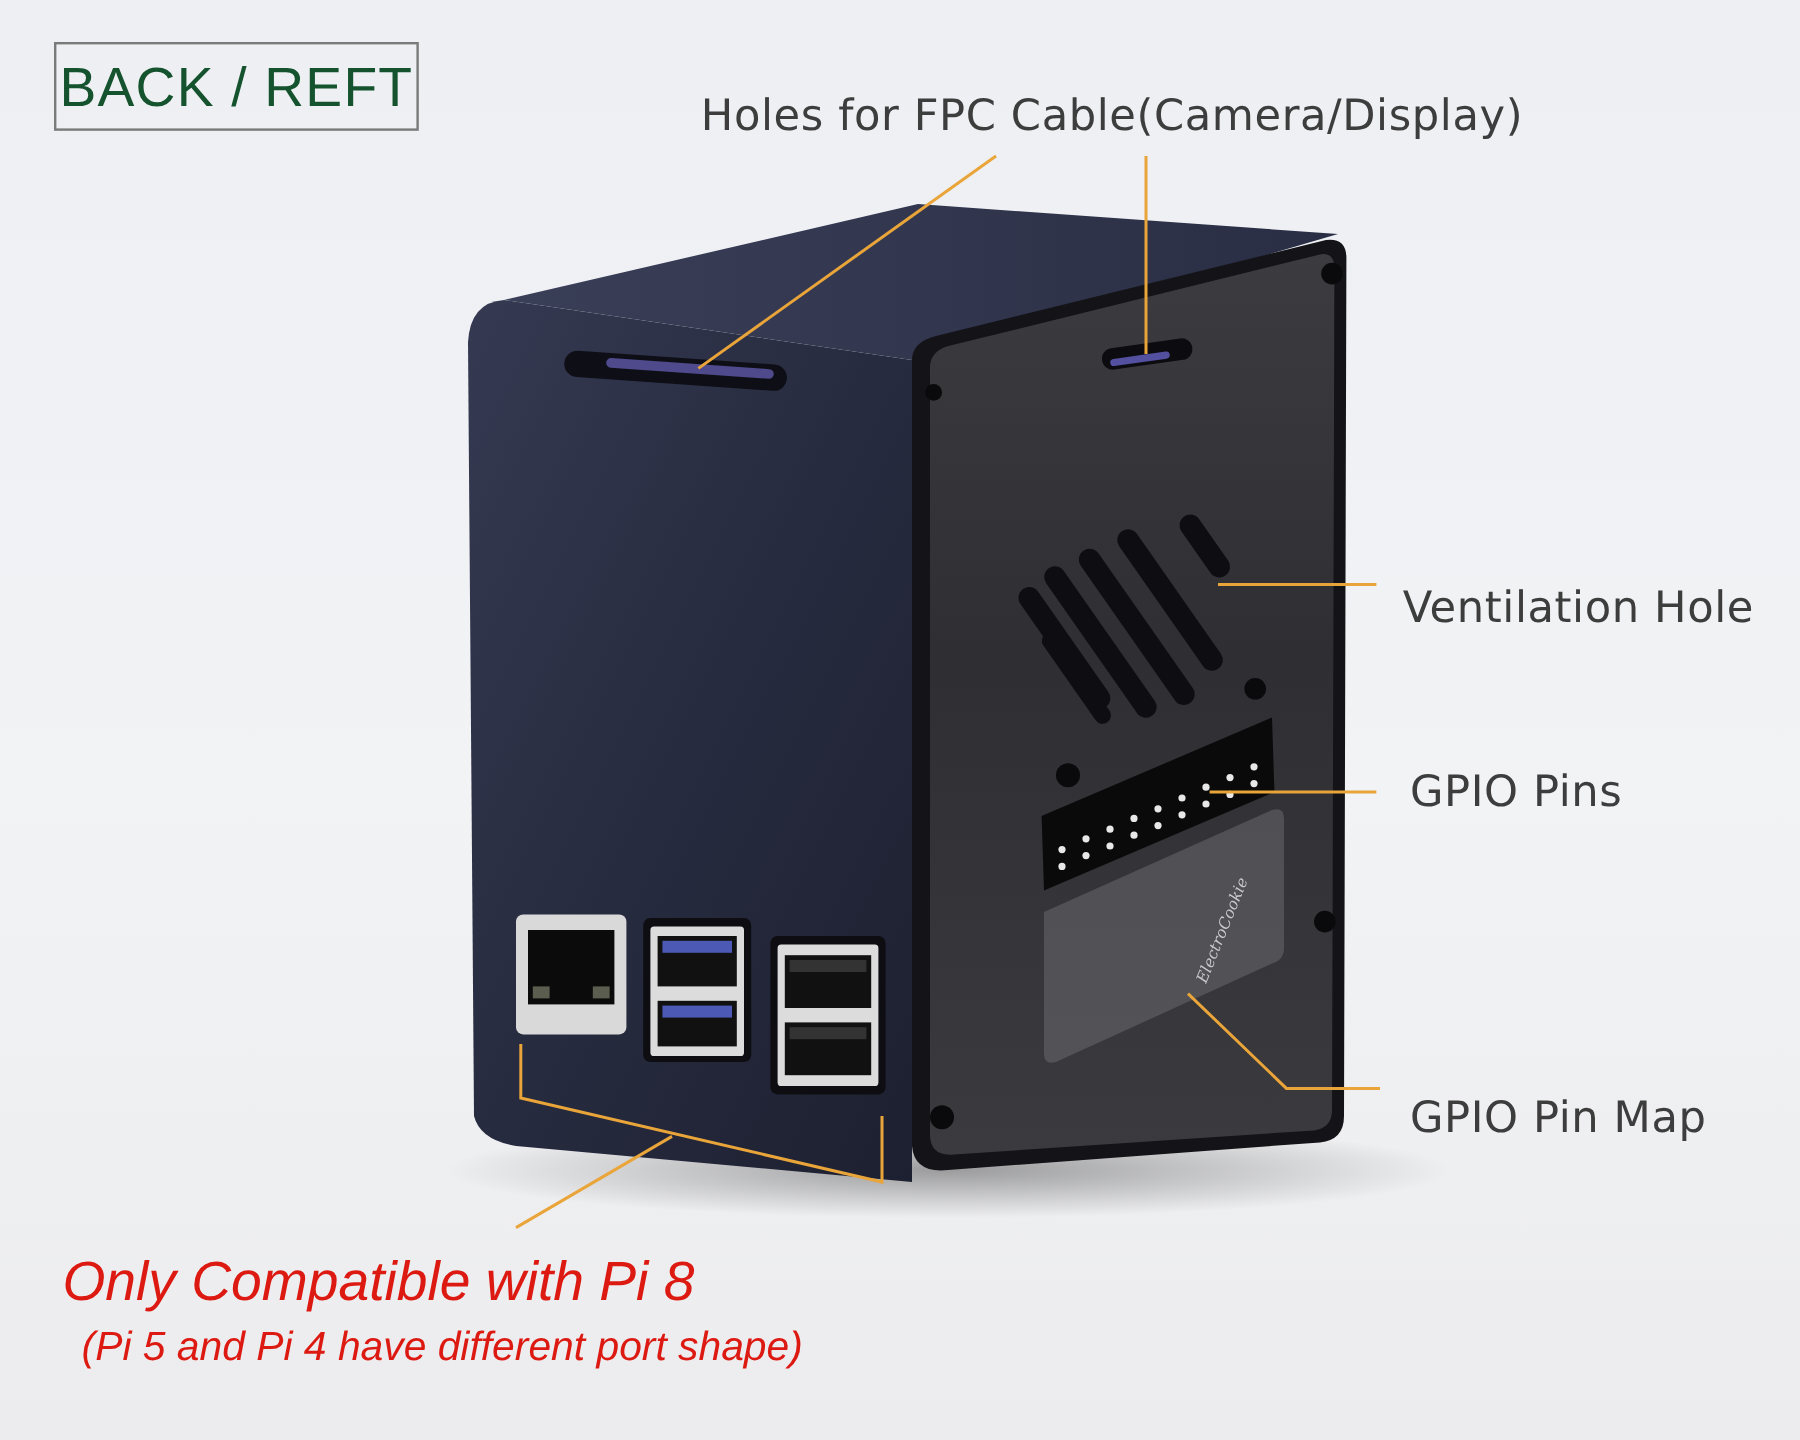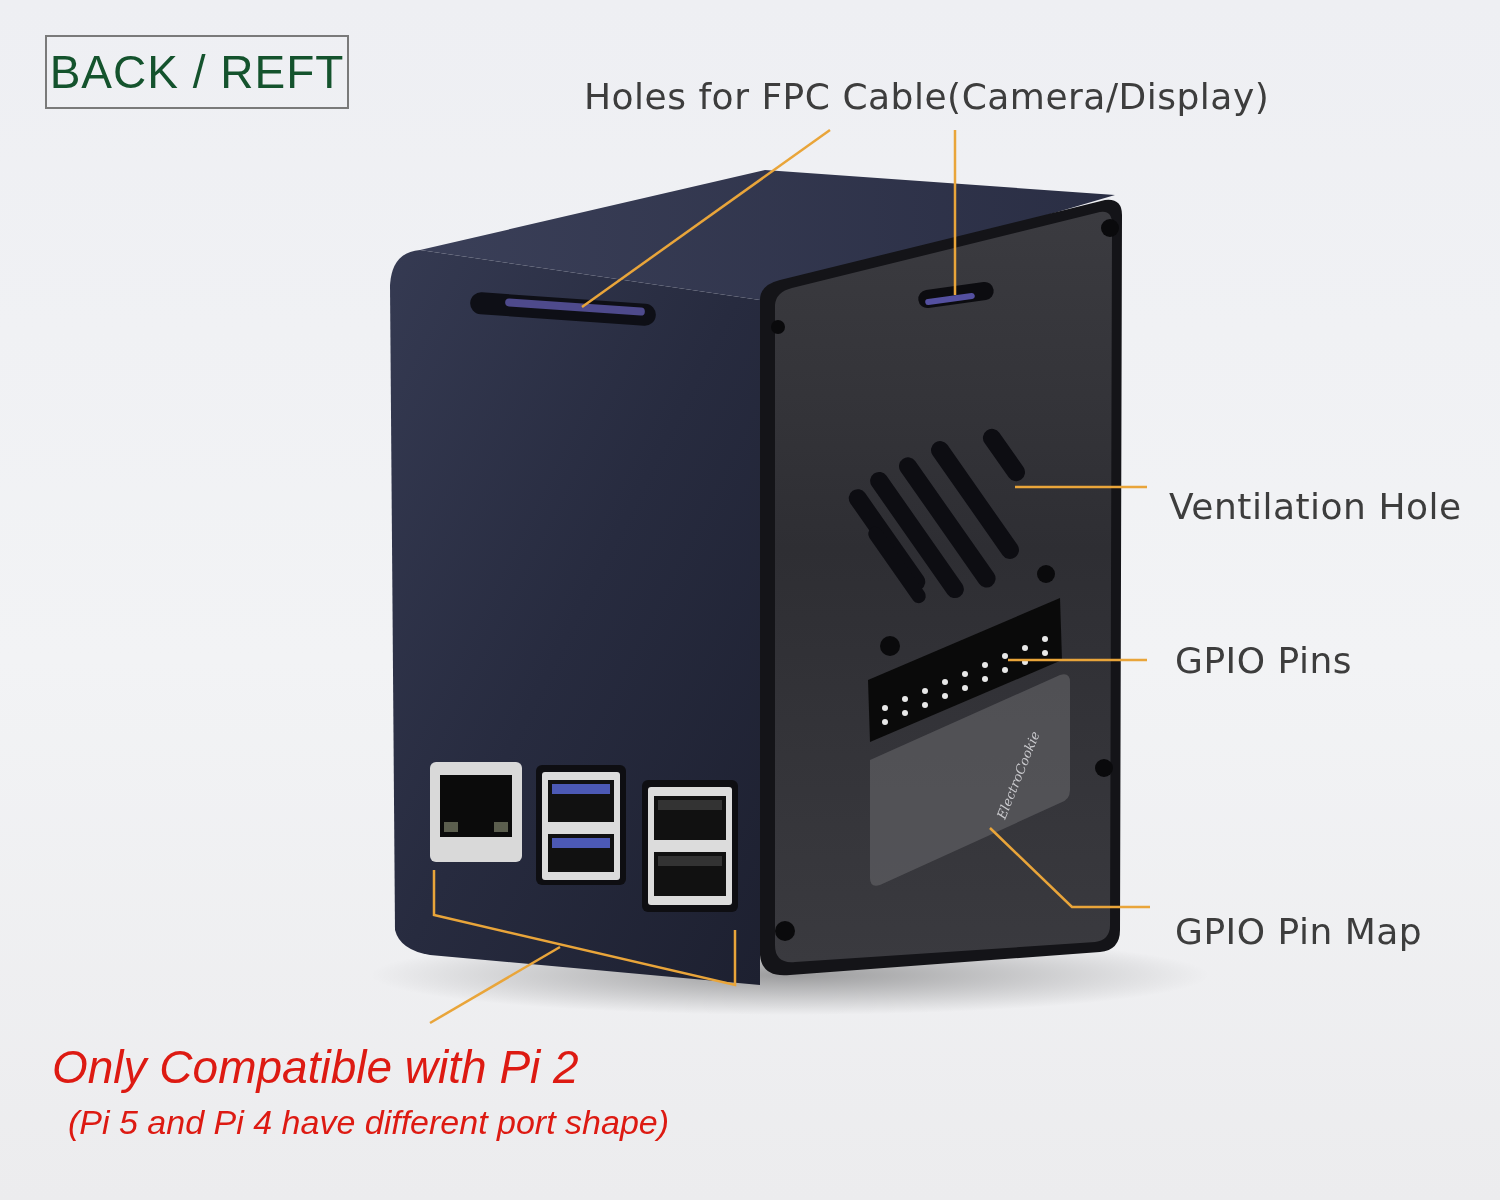--- a/index.html
+++ b/index.html
@@ -151,14 +151,14 @@
 
 <div class="abs view-badge">
   <span>BACK /  REFT</span>
 </div>
 
 <div class="abs callout" style="left:584px; top:76px;text-align:right;">Holes for FPC Cable(Camera/Display)</div>
 <div class="abs callout" style="left:1169px; top:486px;">Ventilation Hole</div>
 <div class="abs callout" style="left:1175px; top:640px;">GPIO Pins</div>
 <div class="abs callout" style="left:1175px; top:887px;margin-top:24px;">GPIO Pin Map</div>
 
-<div class="abs note1">Only Compatible with Pi 2</div>
+<div class="abs note1">Only Compatible with Pi 8</div>
 <div class="abs note2">(Pi 5 and Pi 4 have different port shape)</div>
 
 </body></html>

